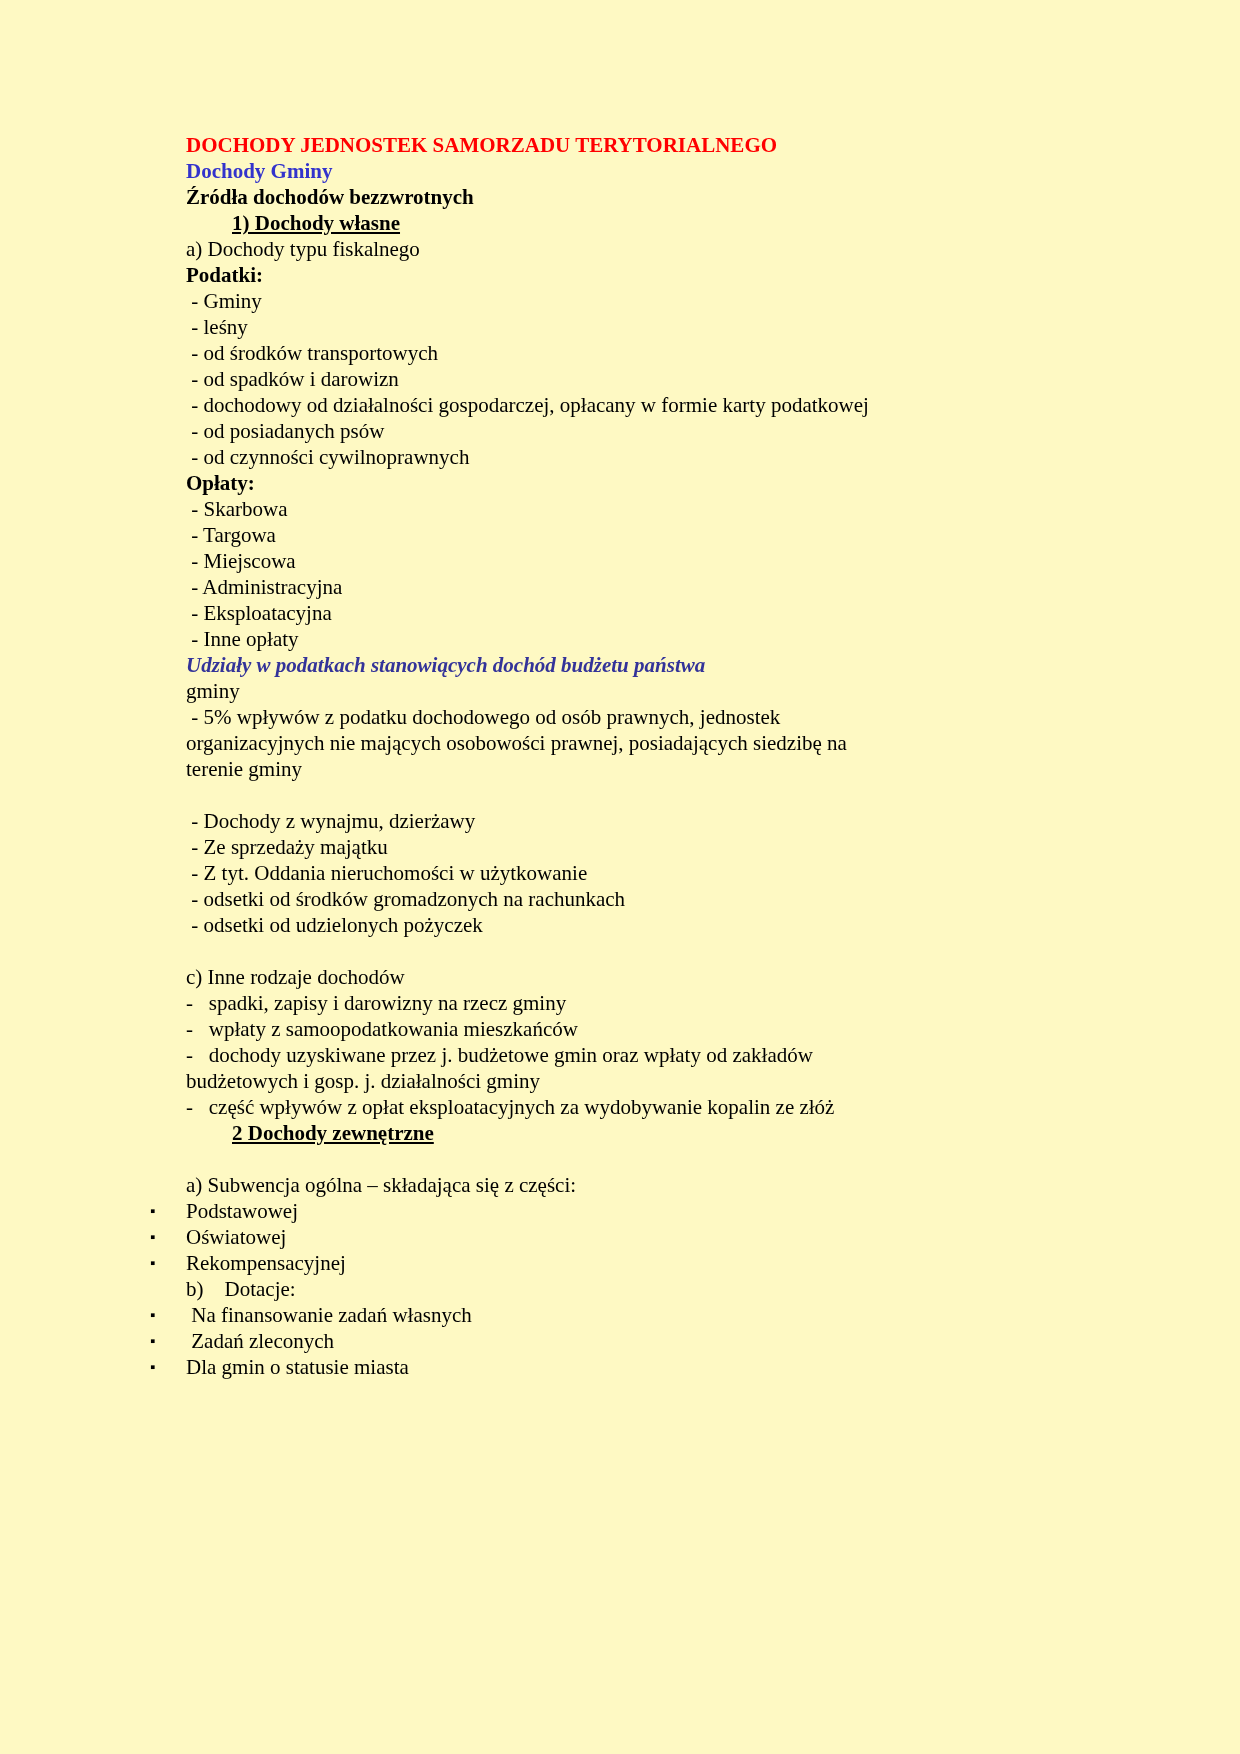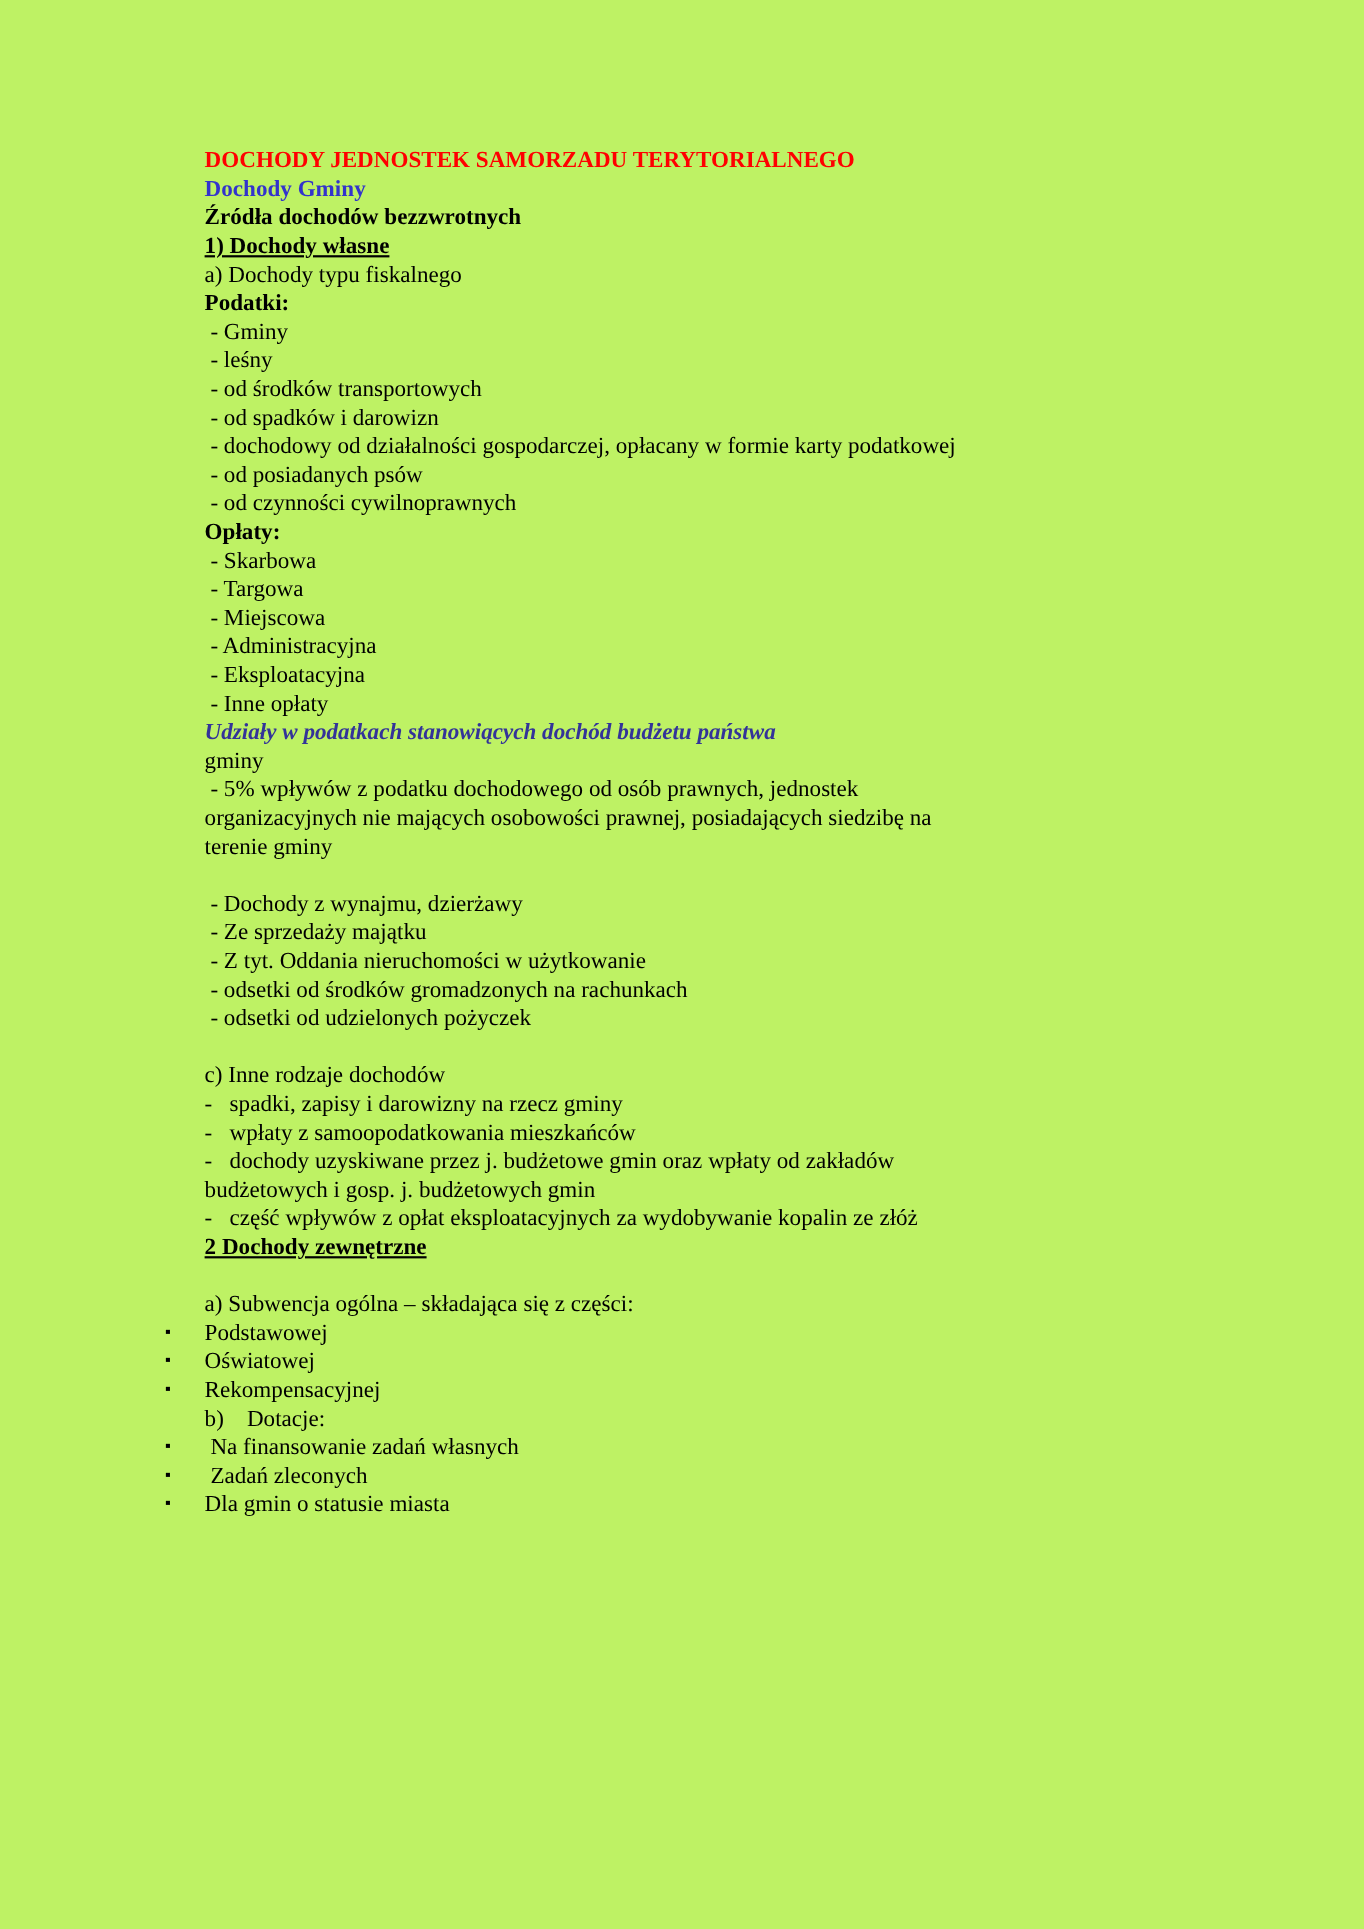--- a/index.html
+++ b/index.html
@@ -8,36 +8,36 @@
     width: 1240px;
     height: 1754px;
     font-family: "Liberation Serif", "DejaVu Serif", serif;
     color: #000000;
     position: relative;
     overflow: hidden;
   }
   .page {
     width: 1240px;
     height: 1754px;
-    background: #bef264;
+    background: #fef9c3;
     padding: 132px 150px 0 186px;
   }
   .line {
     font-size: 21px;
     line-height: 26px;
     min-height: 26px;
     white-space: pre-wrap;
     color: #000000;
     position: relative;
   }
   .line.title    { font-weight: 700; color: var(--title-color, #ff0000); }
   .line.subtitle { font-weight: 700; color: var(--subtitle-color, #3333cc); }
   .line.heading-navy { font-weight: 700; color: var(--section-color, #333399); font-style: italic; }
   .line.bold { font-weight: 700; }
-  .line.bold-underline { font-weight: 700; text-decoration: underline; }
+  .line.bold-underline { font-weight: 700; text-decoration: underline; margin-left: 46px; }
   .line.blank { min-height: 26px; }
   .bullet-glyph {
     position: absolute;
     left: -36px;
     top: 0;
     font-size: 15px;
     line-height: 26px;
     color: #000000;
   }
 </style>
@@ -75,21 +75,21 @@
       <div class="line regular"> - Dochody z wynajmu, dzierżawy</div>
       <div class="line regular"> - Ze sprzedaży majątku</div>
       <div class="line regular"> - Z tyt. Oddania nieruchomości w użytkowanie</div>
       <div class="line regular"> - odsetki od środków gromadzonych na rachunkach</div>
       <div class="line regular"> - odsetki od udzielonych pożyczek</div>
       <div class="line blank"></div>
       <div class="line regular">c) Inne rodzaje dochodów</div>
       <div class="line regular">-   spadki, zapisy i darowizny na rzecz gminy</div>
       <div class="line regular">-   wpłaty z samoopodatkowania mieszkańców</div>
       <div class="line regular">-   dochody uzyskiwane przez j. budżetowe gmin oraz wpłaty od zakładów</div>
-      <div class="line regular">budżetowych i gosp. j. budżetowych gmin</div>
+      <div class="line regular">budżetowych i gosp. j. działalności gminy</div>
       <div class="line regular">-   część wpływów z opłat eksploatacyjnych za wydobywanie kopalin ze złóż</div>
       <div class="line bold-underline">2 Dochody zewnętrzne</div>
       <div class="line blank"></div>
       <div class="line regular">a) Subwencja ogólna – składająca się z części:</div>
       <div class="line bullet"><span class="bullet-glyph">▪</span><span>Podstawowej</span></div>
       <div class="line bullet"><span class="bullet-glyph">▪</span><span>Oświatowej</span></div>
       <div class="line bullet"><span class="bullet-glyph">▪</span><span>Rekompensacyjnej</span></div>
       <div class="line regular">b)    Dotacje:</div>
       <div class="line bullet"><span class="bullet-glyph">▪</span><span> Na finansowanie zadań własnych</span></div>
       <div class="line bullet"><span class="bullet-glyph">▪</span><span> Zadań zleconych</span></div>

